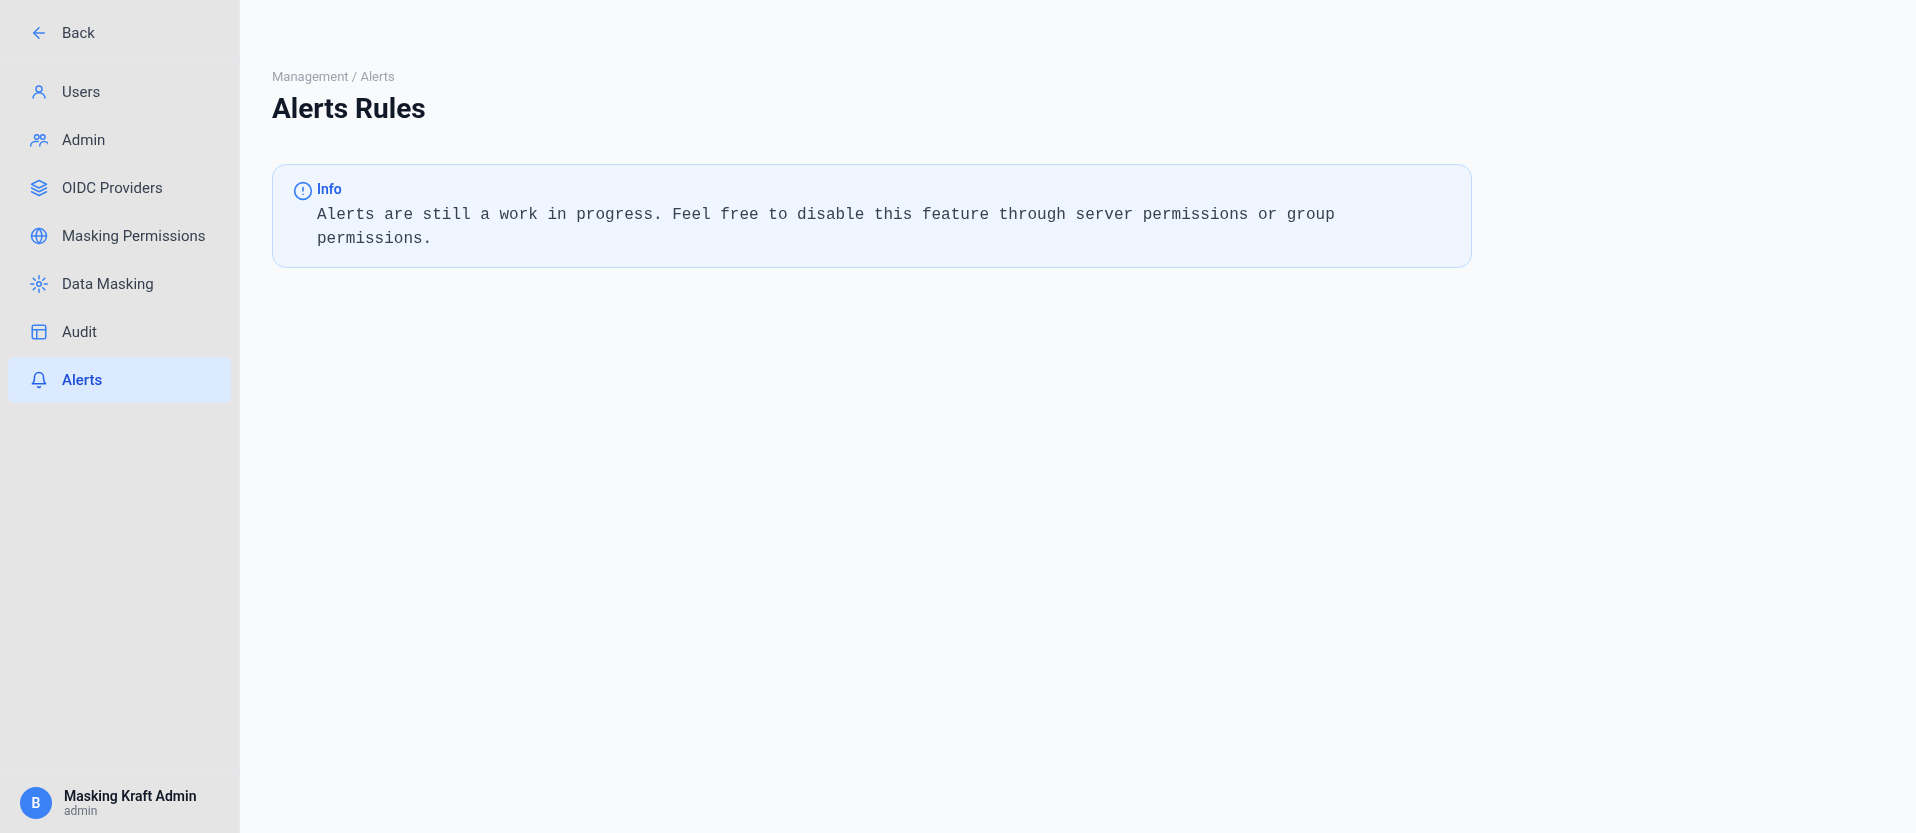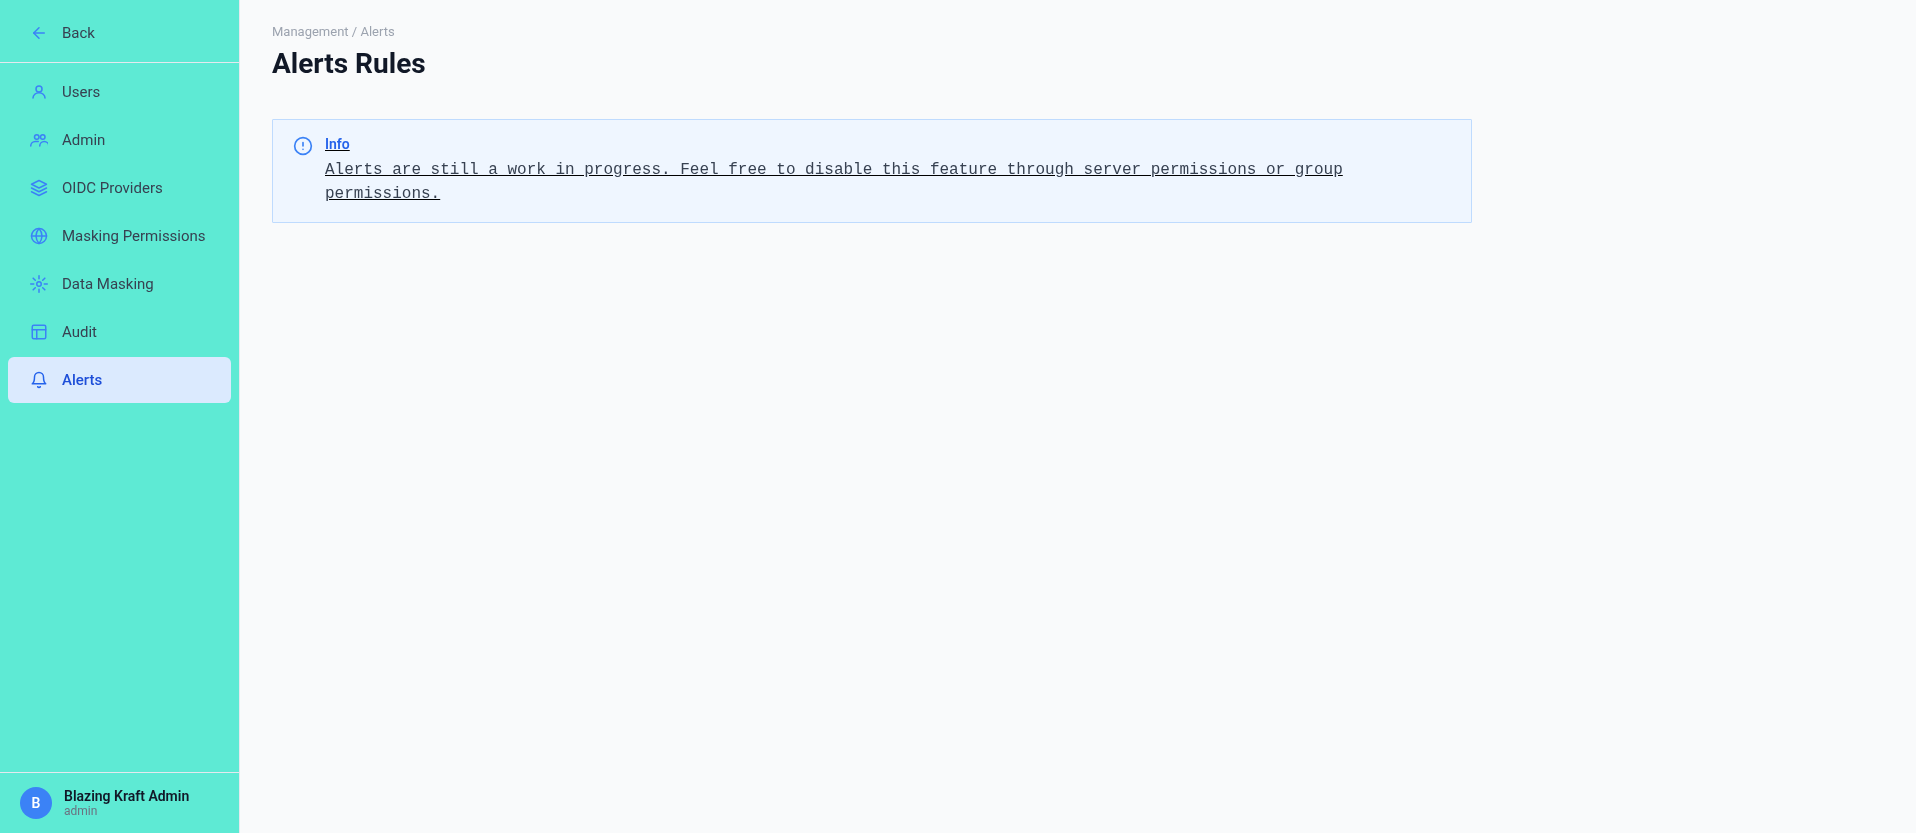--- a/index.html
+++ b/index.html
@@ -13,21 +13,21 @@
       background: #f5f7fa;
       display: flex;
       height: 100vh;
       overflow: hidden;
     }
 
     
     .sidebar {
       width: 240px;
       min-width: 240px;
-      background: #5eead4;
+      background: #e5e5e5;
       border-right: 1px solid #e5e9ef;
       display: flex;
       flex-direction: column;
       height: 100vh;
       overflow-y: auto;
     }
 
     .sidebar-nav {
       flex: 1;
       padding: 8px 0;
@@ -112,44 +112,44 @@
       flex-direction: column;
       overflow-y: auto;
       background: #f9fafb;
       padding: 24px 32px;
     }
 
     .breadcrumb {
       font-size: 13px;
       color: #9ca3af;
       margin-bottom: 8px;
+      margin-top: 45px;
     }
 
     .breadcrumb span {
       color: #9ca3af;
     }
 
     .page-title {
       font-size: 28px;
       font-weight: 700;
       color: #111827;
       margin-bottom: 39px;
     }
 
     
     .info-banner {
       background: #eff6ff;
       border: 1px solid #bfdbfe;
-      border-radius: 1px;
+      border-radius: 14px;
       padding: 16px 20px;
       display: flex;
       align-items: flex-start;
-      gap: 12px;
+      gap: 4px;
       max-width: 1200px;
-      text-decoration: underline;
     }
 
     .info-banner .info-icon {
       color: #3b82f6;
       flex-shrink: 0;
       margin-top: 0px;
     }
 
     .info-banner-content {
       display: flex;
@@ -268,21 +268,21 @@
         </svg>
       </span>
       <span>Alerts</span>
     </div>
 
   </nav>
 
   <div class="sidebar-footer">
     <div class="avatar">B</div>
     <div class="user-info">
-      <span class="user-name">Blazing Kraft Admin</span>
+      <span class="user-name">Masking Kraft Admin</span>
       <span class="user-role">admin</span>
     </div>
   </div>
 </aside>
 
 <main class="main">
   <div class="breadcrumb">
     <span>Management</span>
     <span> / </span>
     <span>Alerts</span>

